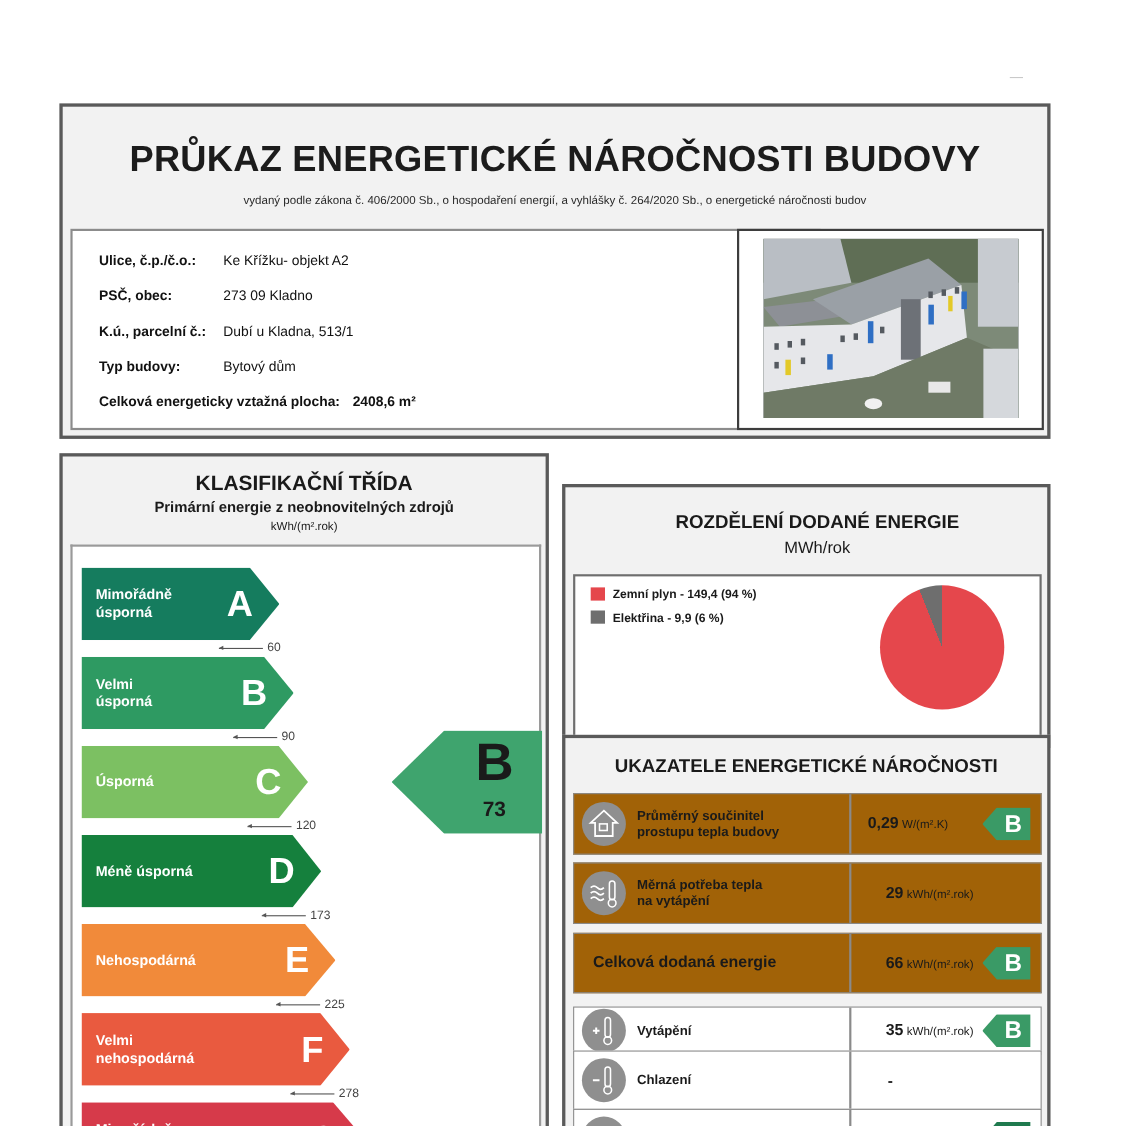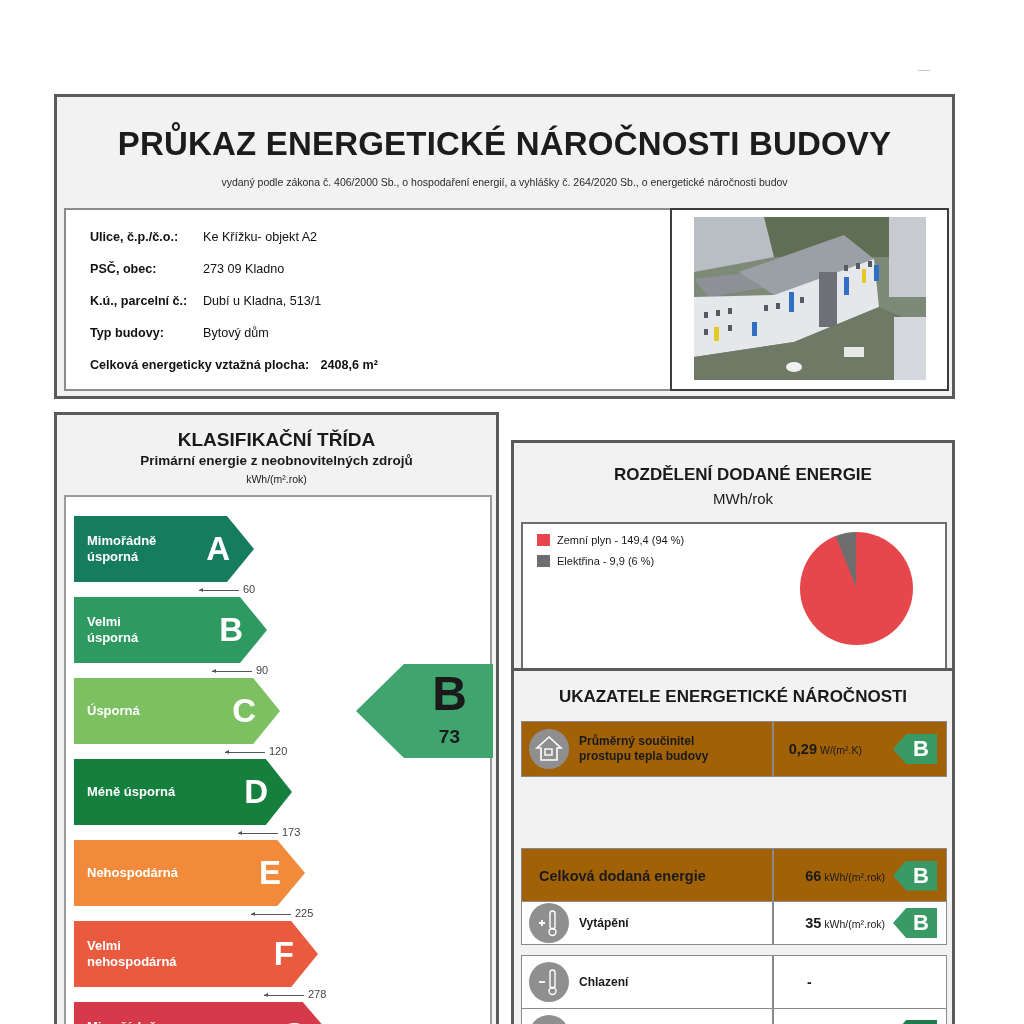--- a/index.html
+++ b/index.html
@@ -36,21 +36,21 @@
 
   .rating { position: absolute; left: 290px; top: 167px; width: 137px; height: 94px; background: #3fa46e; clip-path: polygon(35% 0, 100% 0, 100% 100%, 35% 100%, 0 50%); }
   .rating .ltr { position: absolute; right: 26px; top: 2px; font-size: 48px; font-weight: bold; color: #1a1a1a; }
   .rating .num { position: absolute; right: 33px; top: 62px; font-size: 19px; font-weight: bold; color: #1a1a1a; }
 
   
   .roz { position: absolute; left: 511px; top: 412px; width: 444px; height: 240px; border: 3px solid #5a5a5a; background: #f2f2f2; margin-top: 28px; }
   .roz-title { position: absolute; left: 0; top: 22px; width: 100%; text-align: center; font-size: 17px; font-weight: bold; padding-left: 20px; }
   .roz-unit { position: absolute; left: 0; top: 47px; width: 100%; text-align: center; font-size: 15px; padding-left: 20px; }
   .roz-inner { position: absolute; left: 7px; top: 79px; width: 426px; height: 152px; border: 2px solid #6e6e6e; background: #ffffff; }
-  .leg { position: absolute; left: 14px; font-size: 11px; font-weight: normal; white-space: nowrap; }
+  .leg { position: absolute; left: 14px; font-size: 11px; font-weight: bold; white-space: nowrap; }
   .leg .sw { display: inline-block; width: 13px; height: 12px; vertical-align: -2px; margin-right: 7px; }
   .pie { position: absolute; left: 277px; top: 8px; width: 113px; height: 113px; border-radius: 50%; }
 
   
   .uk { position: absolute; left: 511px; top: 668px; width: 444px; height: 380px; border: 3px solid #5a5a5a; background: #f2f2f2; }
   .uk-title { position: absolute; left: 0; top: 16px; width: 100%; text-align: center; font-size: 17px; font-weight: bold; }
   .uk-row { position: absolute; left: 7px; width: 426px; border: 1.5px solid #8a8a8a; }
   .uk-row.grey { background: #a16207; }
   .uk-row.white { background: #ffffff; }
   .uk-row .split { position: absolute; left: 250px; top: 0; bottom: 0; width: 1.5px; background: #8a8a8a; }
@@ -217,29 +217,42 @@
           <rect x="16" y="20" width="7" height="6" fill="none" stroke="#fff" stroke-width="1.4"></rect>
         </svg>
     </span>
     <span class="lbl">Průměrný součinitel
 prostupu tepla budovy</span>
     <span class="split"></span>
     <span class="val" style="right:84px"><span class="n">0,29</span><span class="u">W/(m².K)</span></span>
     <span class="badge">B</span>
   </div>
 
+  <div class="uk-row grey" style="top:113px;height:56px">
+    <span class="ico">
+      <svg width="40" height="40" viewBox="0 0 40 40">
+          <path d="M8,15 q3,-3 6,0 t6,0 M8,20 q3,-3 6,0 t6,0 M8,25 q3,-3 6,0 t6,0" fill="none" stroke="#fff" stroke-width="1.5"></path>
+          <rect x="25" y="9" width="5" height="17" rx="2.5" fill="none" stroke="#fff" stroke-width="1.4"></rect>
+          <circle cx="27.5" cy="29" r="3.5" fill="none" stroke="#fff" stroke-width="1.4"></circle>
+        </svg>
+    </span>
+    <span class="lbl">Měrná potřeba tepla
+na vytápění</span>
+    <span class="split"></span>
+    <span class="val"><span class="n">29</span><span class="u">kWh/(m².rok)</span></span>
+  </div>
 
   <div class="uk-row grey" style="top:177px;height:55px">
     <span class="lbl big">Celková dodaná energie</span>
     <span class="split"></span>
     <span class="val"><span class="n">66</span><span class="u">kWh/(m².rok)</span></span>
     <span class="badge">B</span>
   </div>
 
-  <div class="uk-row white" style="top:230px;height:44px">
+  <div class="uk-row white" style="top:244px;height:44px">
     <span class="ico">
       <svg width="40" height="40" viewBox="0 0 40 40">
           <path d="M10,20 h6 M13,17 v6" stroke="#fff" stroke-width="1.8"></path>
           <rect x="21" y="8" width="5" height="18" rx="2.5" fill="none" stroke="#fff" stroke-width="1.4"></rect>
           <circle cx="23.5" cy="29" r="3.5" fill="none" stroke="#fff" stroke-width="1.4"></circle>
         </svg>
     </span>
     <span class="lbl">Vytápění</span>
     <span class="split"></span>
     <span class="val"><span class="n">35</span><span class="u">kWh/(m².rok)</span></span>

